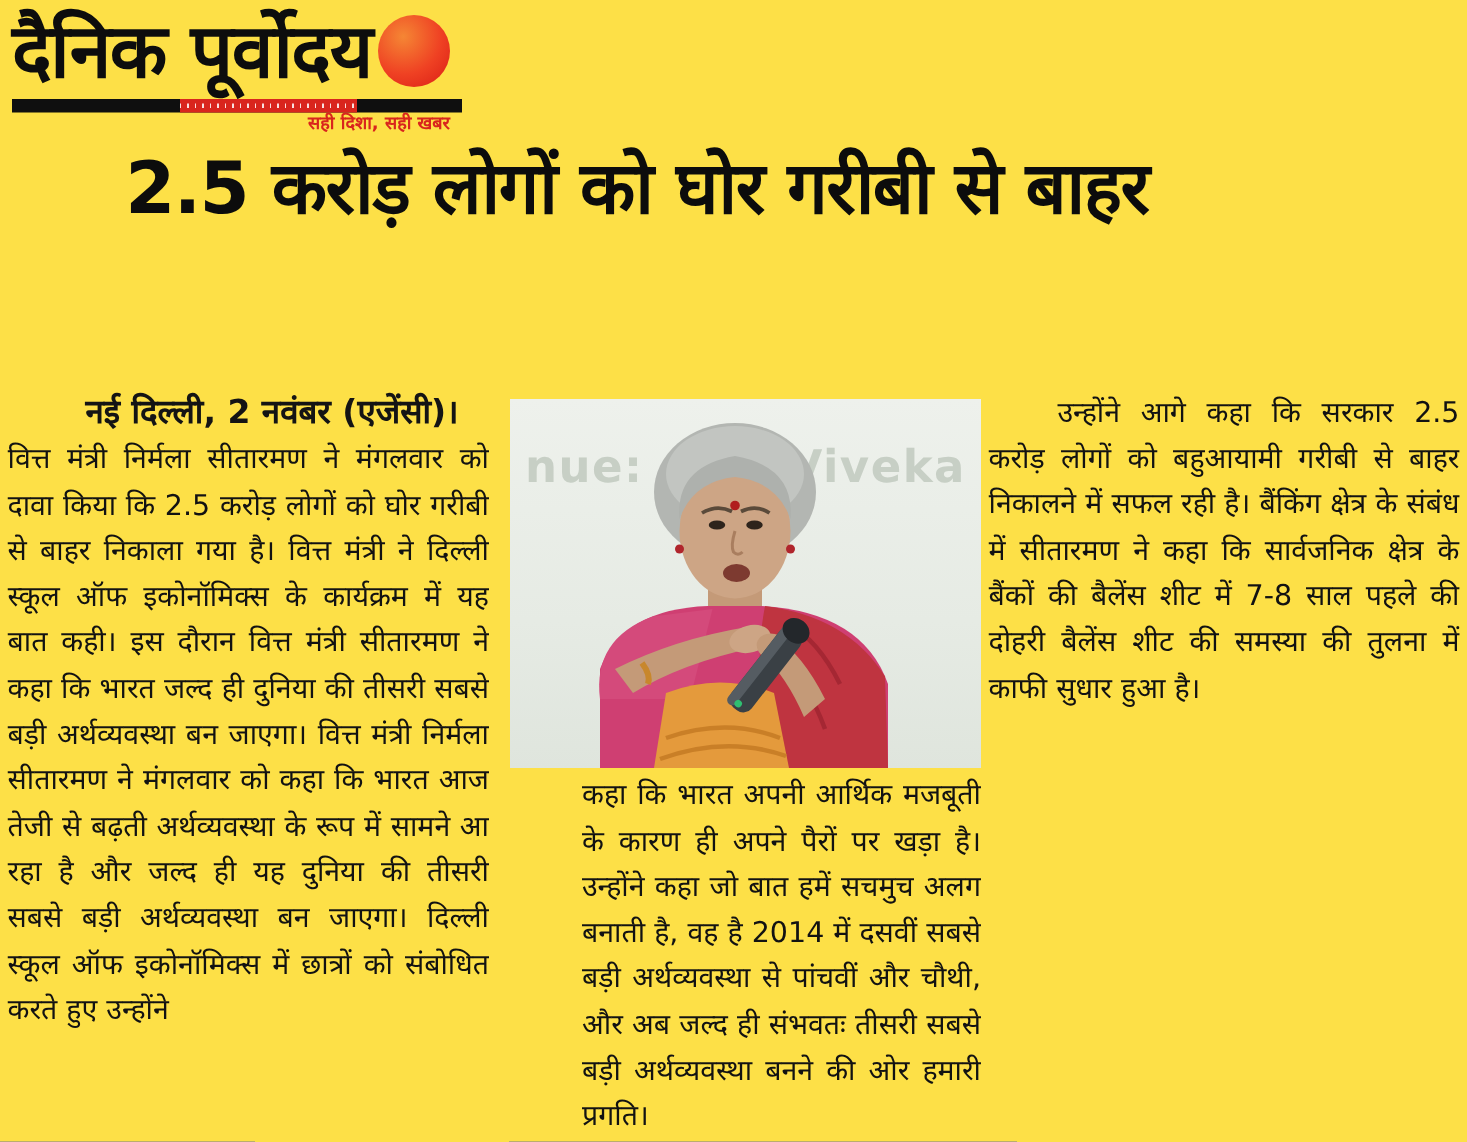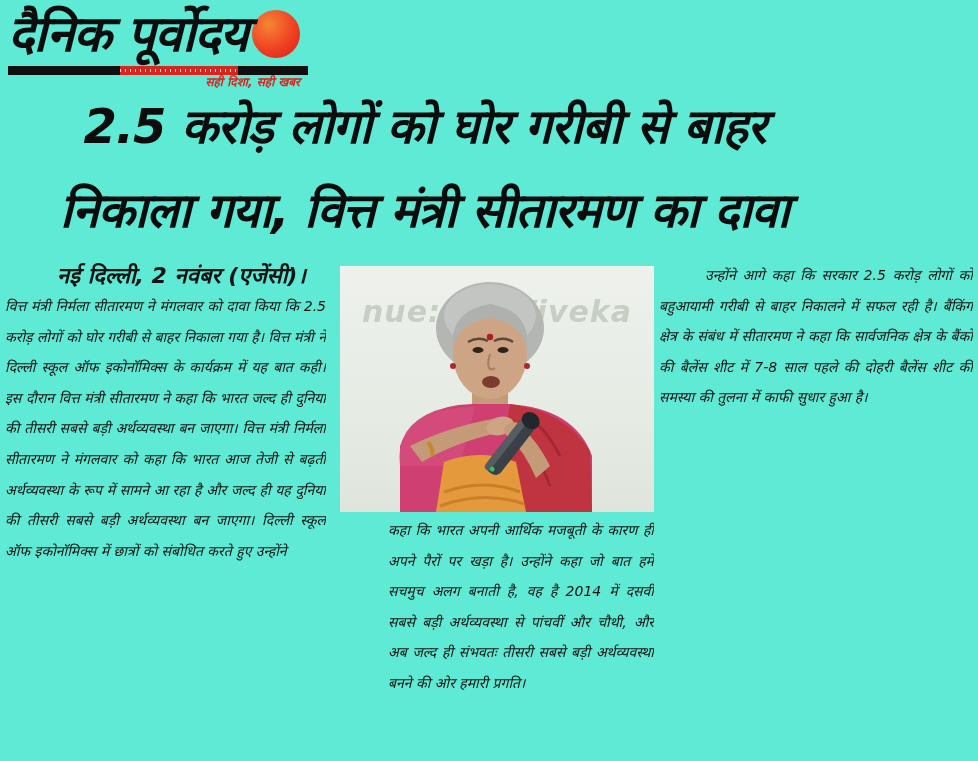--- a/index.html
+++ b/index.html
@@ -1,24 +1,23 @@
 <!DOCTYPE html>
 <html lang="hi"><head>
 <meta charset="utf-8">
 <style>
   html,body{margin:0;padding:0;background:#888;}
   .page{
     position:relative;
     width:978px;height:761px;
     margin:0 auto;
-    background:#5eead4;
+    background:#fde047;
     overflow:hidden;
     font-family:"DejaVu Sans",sans-serif;
     color:#141414;
-    font-style:italic;
   }
 
   
   .masthead{position:absolute;left:8px;top:2px;width:300px;height:80px;}
   .logo-dot{
     position:absolute;left:244px;top:8px;width:48px;height:48px;border-radius:50%;
     background:radial-gradient(circle at 35% 30%,#f58634 0%,#ef4123 55%,#d91c15 100%);
     z-index:1;
   }
   .logo-text{
@@ -47,40 +46,40 @@
   }
 
   
   .cols{position:absolute;left:0;top:260px;width:978px;height:501px;}
   .col{position:absolute;top:0;height:501px;overflow:hidden;}
   .col1{left:5px;width:321px;}
   .col2{left:340px;width:314px;}
   .col3{left:659px;width:314px;}
 
   .body-txt{
-    font-size:14px;line-height:30.6px;text-align:justify;color:#121212;
+    font-size:19px;line-height:30.6px;text-align:justify;color:#121212;
     margin:0;
   }
   .dateline{
     font-size:22px;font-weight:700;text-indent:52px;line-height:31px;margin:0;
     white-space:nowrap;
   }
   .indent{text-indent:46px;}
 
   
   .photo{
     position:relative;width:314px;height:246px;margin:6px 0 3px 0;
     background:linear-gradient(180deg,#eef1ec 0%,#e6ebe4 60%,#dfe5dd 100%);
     overflow:hidden;
   }
   .photo svg{display:block;}
   .photo-bg-text{
     position:absolute;top:28px;left:0;width:100%;
     font-size:30px;font-weight:700;color:#c7cfc5;
-    display:flex;justify-content:space-between;padding:0 22px;box-sizing:border-box;
+    display:flex;justify-content:space-between;padding:0 10px;box-sizing:border-box;
     letter-spacing:1px;z-index:1;
   }
   .photo svg{position:relative;z-index:2;}
 
   .col2-txt{margin-top:2px;margin-left:48px;}
 </style>
 </head>
 <body>
 
 <div class="page">
@@ -88,21 +87,20 @@
   <div class="masthead">
     <div class="logo-dot"></div>
     <div class="logo-text">दैनिक पूर्वोदय</div>
     <div class="tagline">सही दिशा, सही खबर</div>
     <div class="masthead-rule"></div>
     <div class="ribbon"></div>
   </div>
 
   <div class="headline">
     <div>2.5 करोड़ लोगों को घोर गरीबी से बाहर</div>
-    <div>निकाला गया, वित्त मंत्री सीतारमण का दावा</div>
   </div>
 
   <div class="cols">
 
     <div class="col col1">
       <p class="dateline">नई दिल्ली, 2 नवंबर (एजेंसी)।</p>
       <p class="body-txt">वित्त मंत्री निर्मला सीतारमण ने मंगलवार को दावा किया कि 2.5 करोड़ लोगों को घोर गरीबी से बाहर निकाला गया है। वित्त मंत्री ने दिल्ली स्कूल ऑफ इकोनॉमिक्स के कार्यक्रम में यह बात कही। इस दौरान वित्त मंत्री सीतारमण ने कहा कि भारत जल्द ही दुनिया की तीसरी सबसे बड़ी अर्थव्यवस्था बन जाएगा। वित्त मंत्री निर्मला सीतारमण ने मंगलवार को कहा कि भारत आज तेजी से बढ़ती अर्थव्यवस्था के रूप में सामने आ रहा है और जल्द ही यह दुनिया की तीसरी सबसे बड़ी अर्थव्यवस्था बन जाएगा। दिल्ली स्कूल ऑफ इकोनॉमिक्स में छात्रों को संबोधित करते हुए उन्होंने</p>
     </div>
 
     <div class="col col2">

